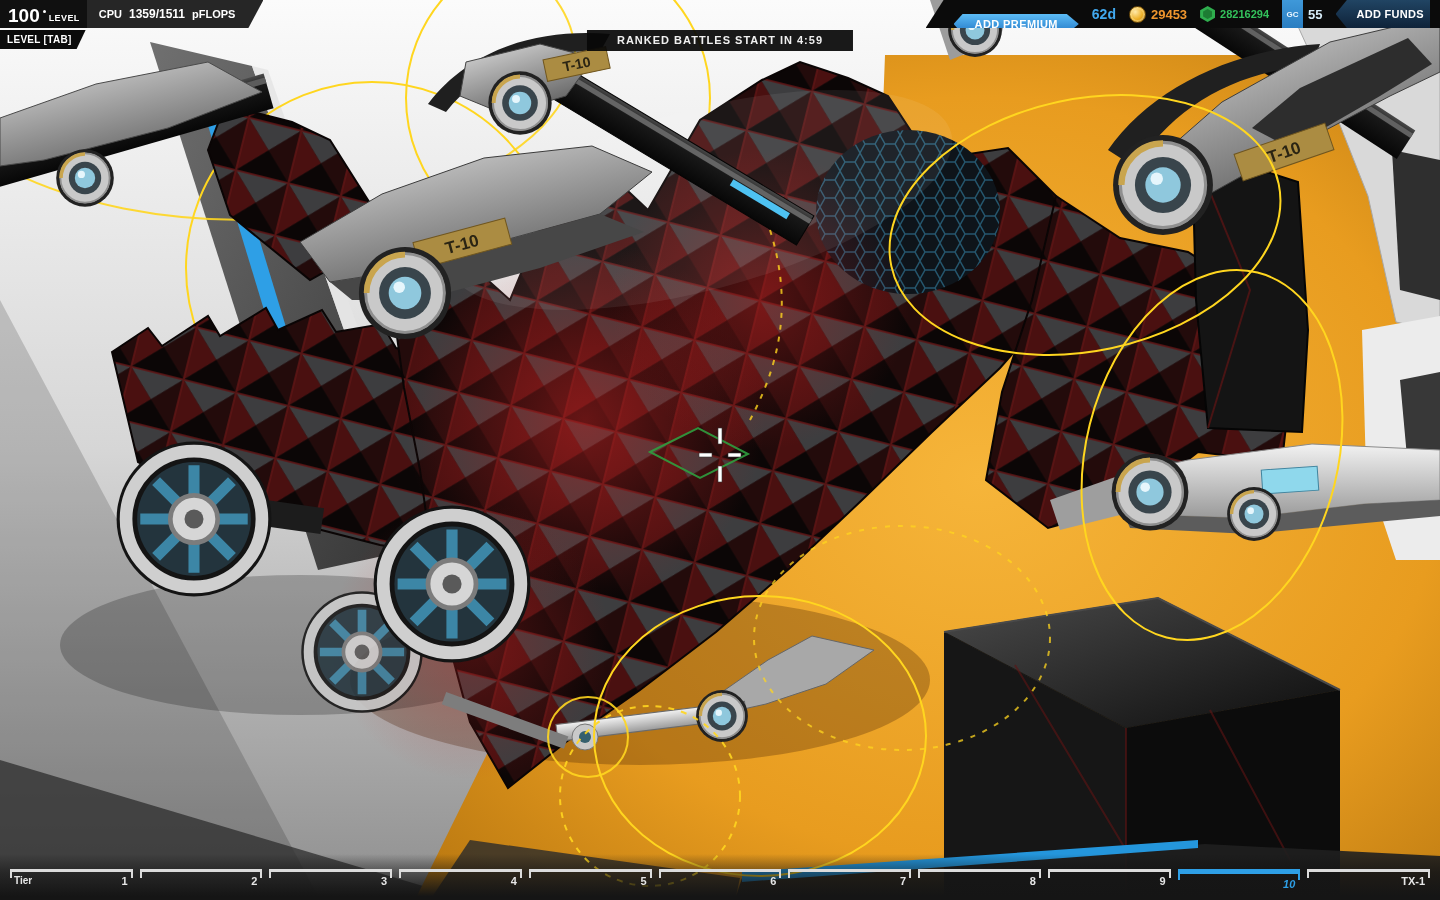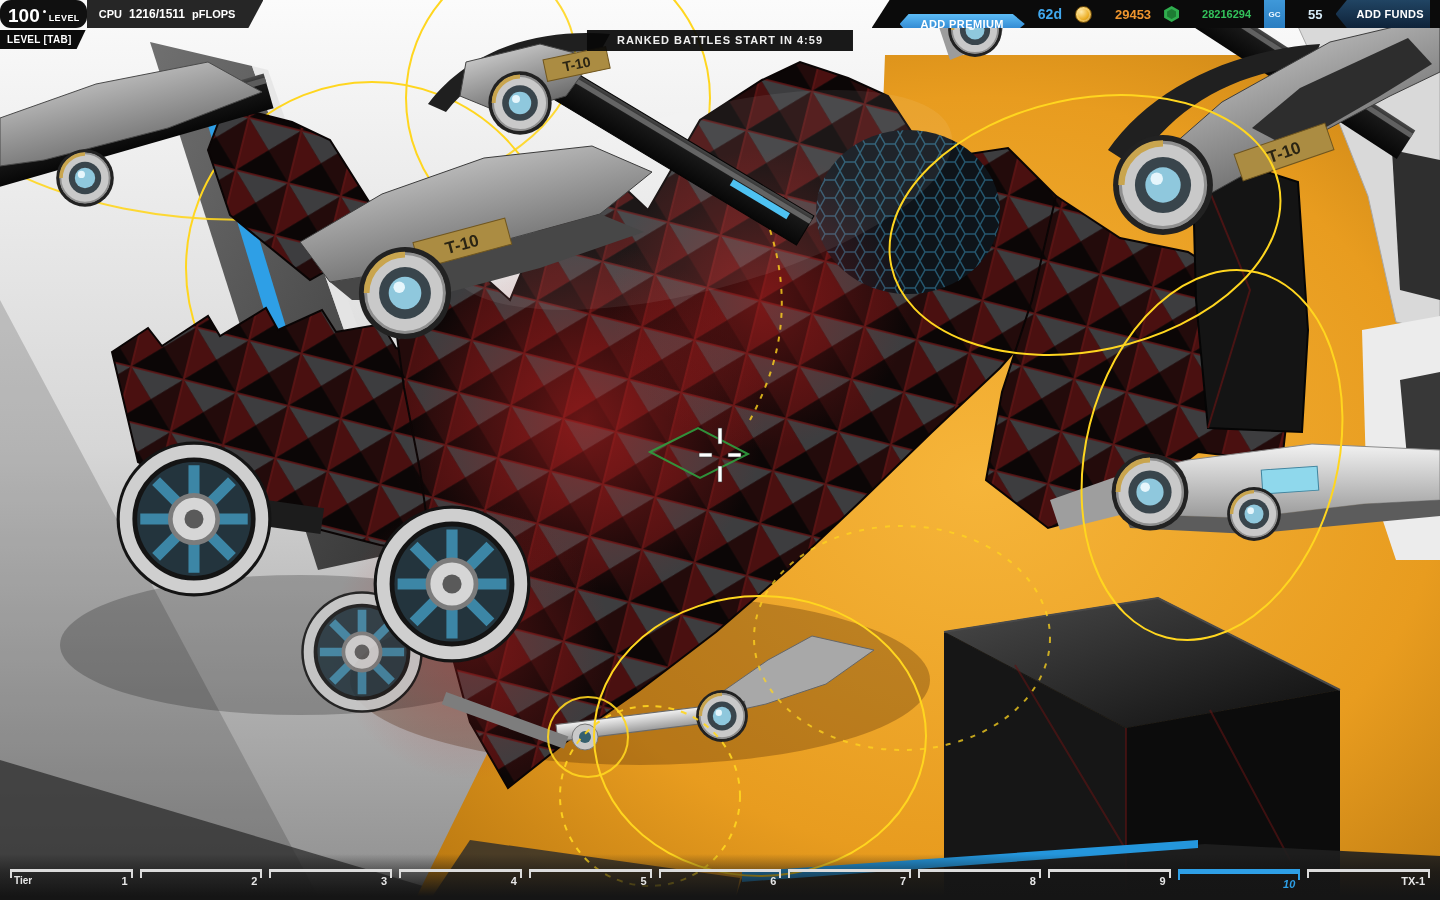--- a/index.html
+++ b/index.html
@@ -2,21 +2,21 @@
 <html><head>
 <meta charset="utf-8">
 <style>
   html,body{margin:0;padding:0;background:#222;}
   #stage{position:relative;width:1440px;height:900px;overflow:hidden;
          font-family:"Liberation Sans",sans-serif;background:#9a9a9a;}
   #scene{position:absolute;inset:0;z-index:1;}
 
   
   .tl-bar{position:absolute;top:0;left:0;height:28px;display:flex;z-index:10;}
-  .level-box{background:#101010;color:#fff;display:flex;align-items:flex-end;padding:3px 7px 4px 8px;gap:3px;border-radius:11px;}
+  .level-box{background:#101010;color:#fff;display:flex;align-items:flex-end;padding:3px 7px 4px 8px;gap:3px;}
   .lvl{font-size:19px;font-weight:bold;line-height:.85;}
   .lvl-dot{width:3px;height:3px;background:#fff;border-radius:50%;margin-bottom:11px;}
   .lvl-lab{font-size:9px;font-weight:bold;letter-spacing:.4px;margin-bottom:1px;}
   .cpu-box{background:#262626;color:#fff;display:flex;align-items:center;gap:7px;
            padding:0 28px 0 12px;font-weight:bold;
            clip-path:polygon(0 0,100% 0,calc(100% - 15px) 100%,0 100%);}
   .cpu-lab{font-size:11px;}.cpu-val{font-size:12px;}.cpu-unit{font-size:11px;}
   .menu-chip{position:absolute;top:30px;left:0;background:#0b0b0b;color:#fff;font-size:10px;
              font-weight:bold;padding:4px 14px 4px 7px;z-index:10;letter-spacing:.3px;
              clip-path:polygon(0 0,100% 0,calc(100% - 9px) 100%,0 100%);}
@@ -27,21 +27,21 @@
           letter-spacing:1px;padding:4px 30px 5px;z-index:10;white-space:nowrap;}
 
   
   .tr-bar{position:absolute;top:0;right:0;height:28px;background:#0b0b0b;display:flex;
           align-items:center;gap:13px;padding:0 10px 0 28px;z-index:10;
           clip-path:polygon(18px 0,100% 0,100% 100%,0 100%);}
   .btn-premium{height:20px;display:flex;align-items:center;padding:0 21px;cursor:pointer;
           background:linear-gradient(180deg,#5cbcf6,#2277c5);color:#fff;font-size:11px;font-weight:bold;
           letter-spacing:.4px;clip-path:polygon(9px 0,calc(100% - 12px) 0,100% 50%,calc(100% - 12px) 100%,9px 100%,0 50%);margin-top:20px;}
   .days{color:#41a8ee;font-size:14px;font-weight:bold;}
-  .cur{display:flex;align-items:center;gap:23px;font-weight:bold;}
+  .cur{display:flex;align-items:center;gap:5px;font-weight:bold;}
   .cur-robits .val{color:#f0962e;font-size:13px;}
   .cur-parts .val{color:#33c15b;font-size:11px;}
   .cur-gc .val{color:#d7ecf8;font-size:13px;}
   .ic-coin{width:15px;height:15px;border-radius:50%;border:1px solid #6e4c0b;
            background:radial-gradient(circle at 35% 32%,#ffe9a8,#ecae24 55%,#97650f);
            box-shadow:inset 0 0 0 2px rgba(255,235,170,.4);}
   .ic-hex{width:15px;height:16px;background:#2fae4e;position:relative;
           clip-path:polygon(50% 0,100% 26%,100% 74%,50% 100%,0 74%,0 26%);}
   .ic-hex::after{content:'';position:absolute;inset:3px;background:#1d7c33;clip-path:inherit;}
   .ic-gc{min-width:17px;height:26px;background:linear-gradient(180deg,#4aa7e6,#1f6fb4);
@@ -300,21 +300,21 @@
   </svg>
 
   <div class="tl-bar">
     <div class="level-box">
       <span class="lvl">100</span>
       <span class="lvl-dot"></span>
       <span class="lvl-lab">LEVEL</span>
     </div>
     <div class="cpu-box">
       <span class="cpu-lab">CPU</span>
-      <span class="cpu-val">1216/1511</span>
+      <span class="cpu-val">1359/1511</span>
       <span class="cpu-unit">pFLOPS</span>
     </div>
   </div>
   <div class="menu-chip">LEVEL [TAB]</div>
 
   <div class="banner">RANKED BATTLES START IN 4:59</div>
 
   <div class="tr-bar">
     <div class="btn-premium">ADD PREMIUM</div>
     <span class="days">62d</span>

